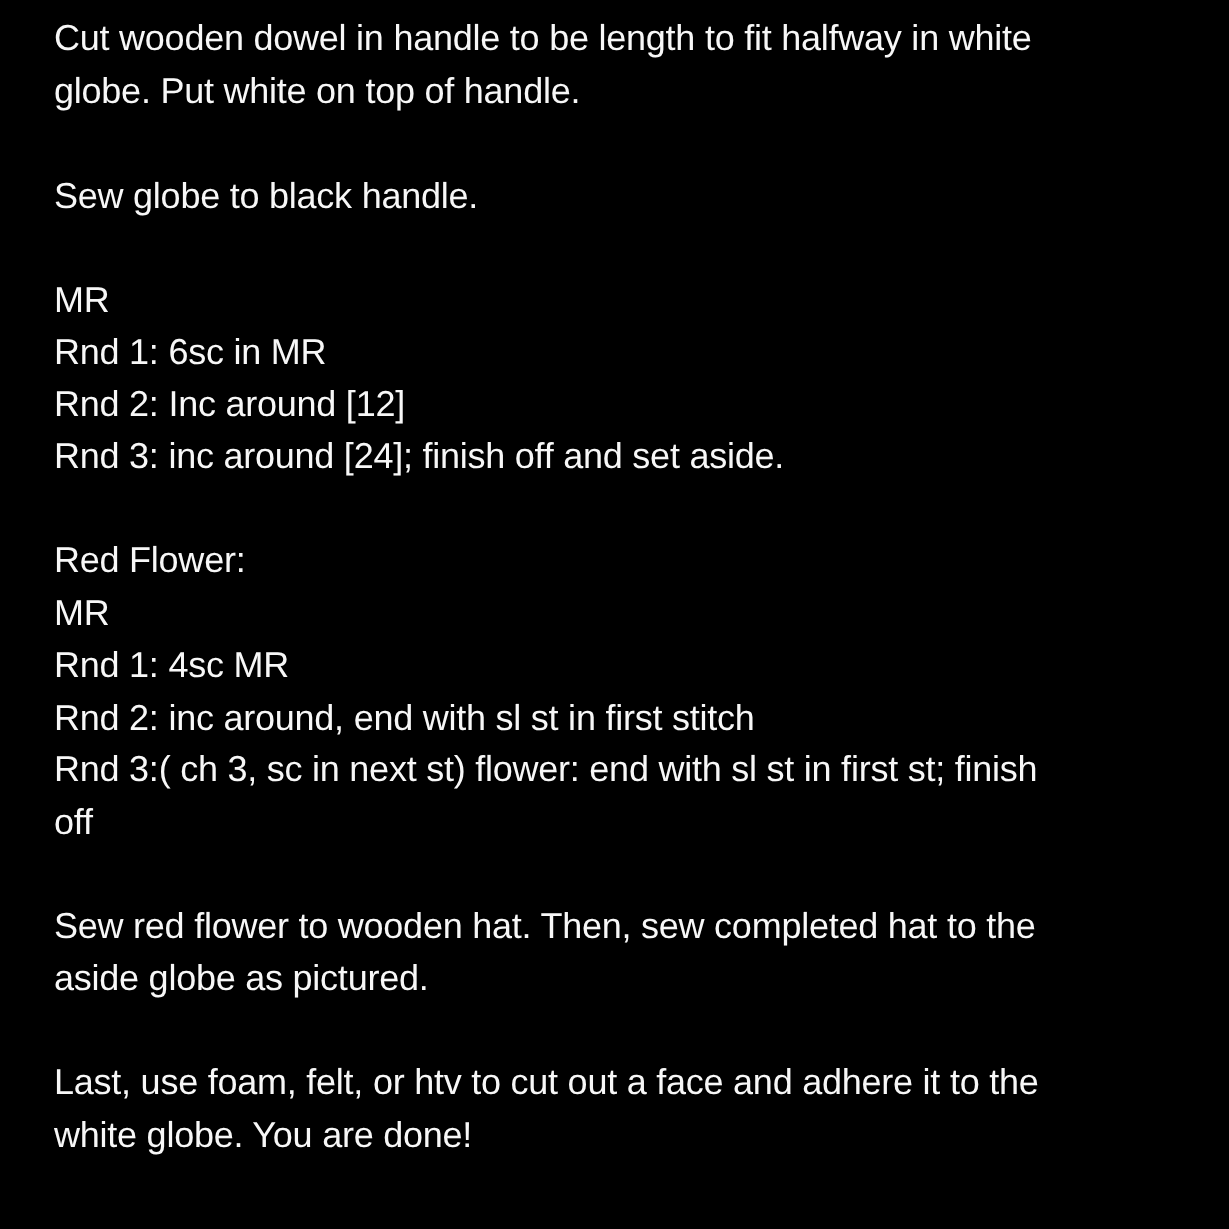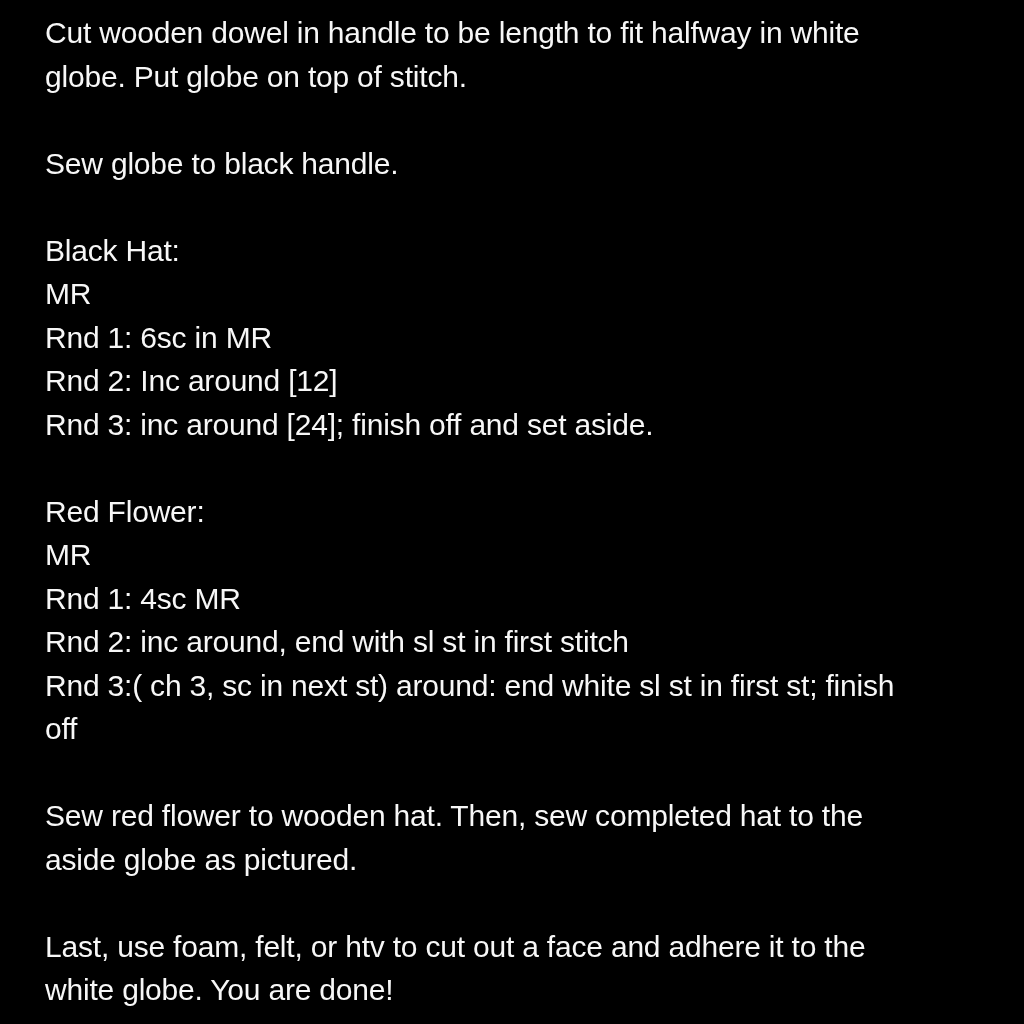--- a/index.html
+++ b/index.html
@@ -34,41 +34,40 @@
     min-height: 43.5px;
   }
 </style>
 </head>
 <body>
 
 <div class="doc">
 
   <div class="para">
     <div class="line">Cut wooden dowel in handle to be length to fit halfway in white</div>
-    <div class="line">globe. Put globe on top of stitch.</div>
+    <div class="line">globe. Put white on top of handle.</div>
   </div>
 
   <div class="para">
     <div class="line">Sew globe to black handle.</div>
   </div>
 
   <div class="para">
-    <div class="line">Black Hat:</div>
     <div class="line">MR</div>
     <div class="line">Rnd 1: 6sc in MR</div>
     <div class="line">Rnd 2: Inc around [12]</div>
     <div class="line">Rnd 3: inc around [24]; finish off and set aside.</div>
   </div>
 
   <div class="para">
     <div class="line">Red Flower:</div>
     <div class="line">MR</div>
     <div class="line">Rnd 1: 4sc MR</div>
     <div class="line">Rnd 2: inc around, end with sl st in first stitch</div>
-    <div class="line">Rnd 3:( ch 3, sc in next st) around: end white sl st in first st; finish</div>
+    <div class="line">Rnd 3:( ch 3, sc in next st) flower: end with sl st in first st; finish</div>
     <div class="line">off</div>
   </div>
 
   <div class="para">
     <div class="line">Sew red flower to wooden hat. Then, sew completed hat to the</div>
     <div class="line">aside globe as pictured.</div>
   </div>
 
   <div class="para">
     <div class="line">Last, use foam, felt, or htv to cut out a face and adhere it to the</div>

